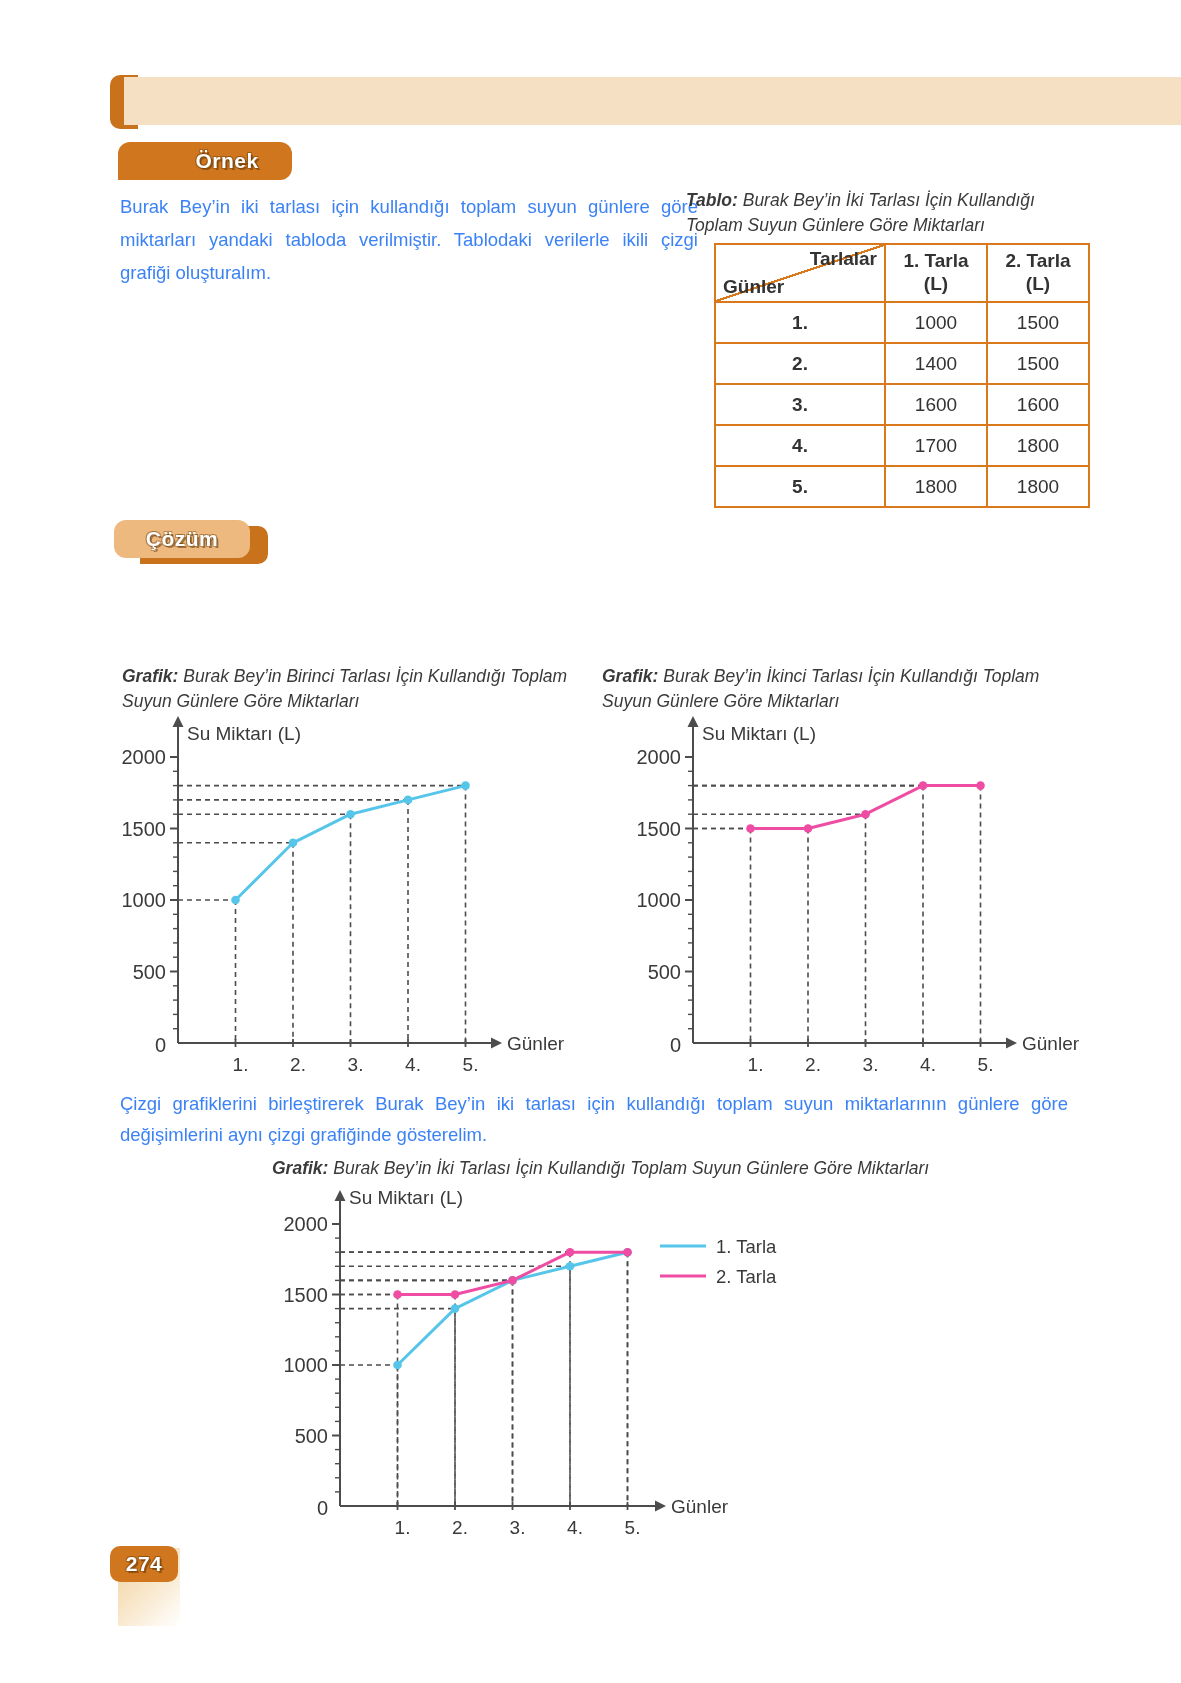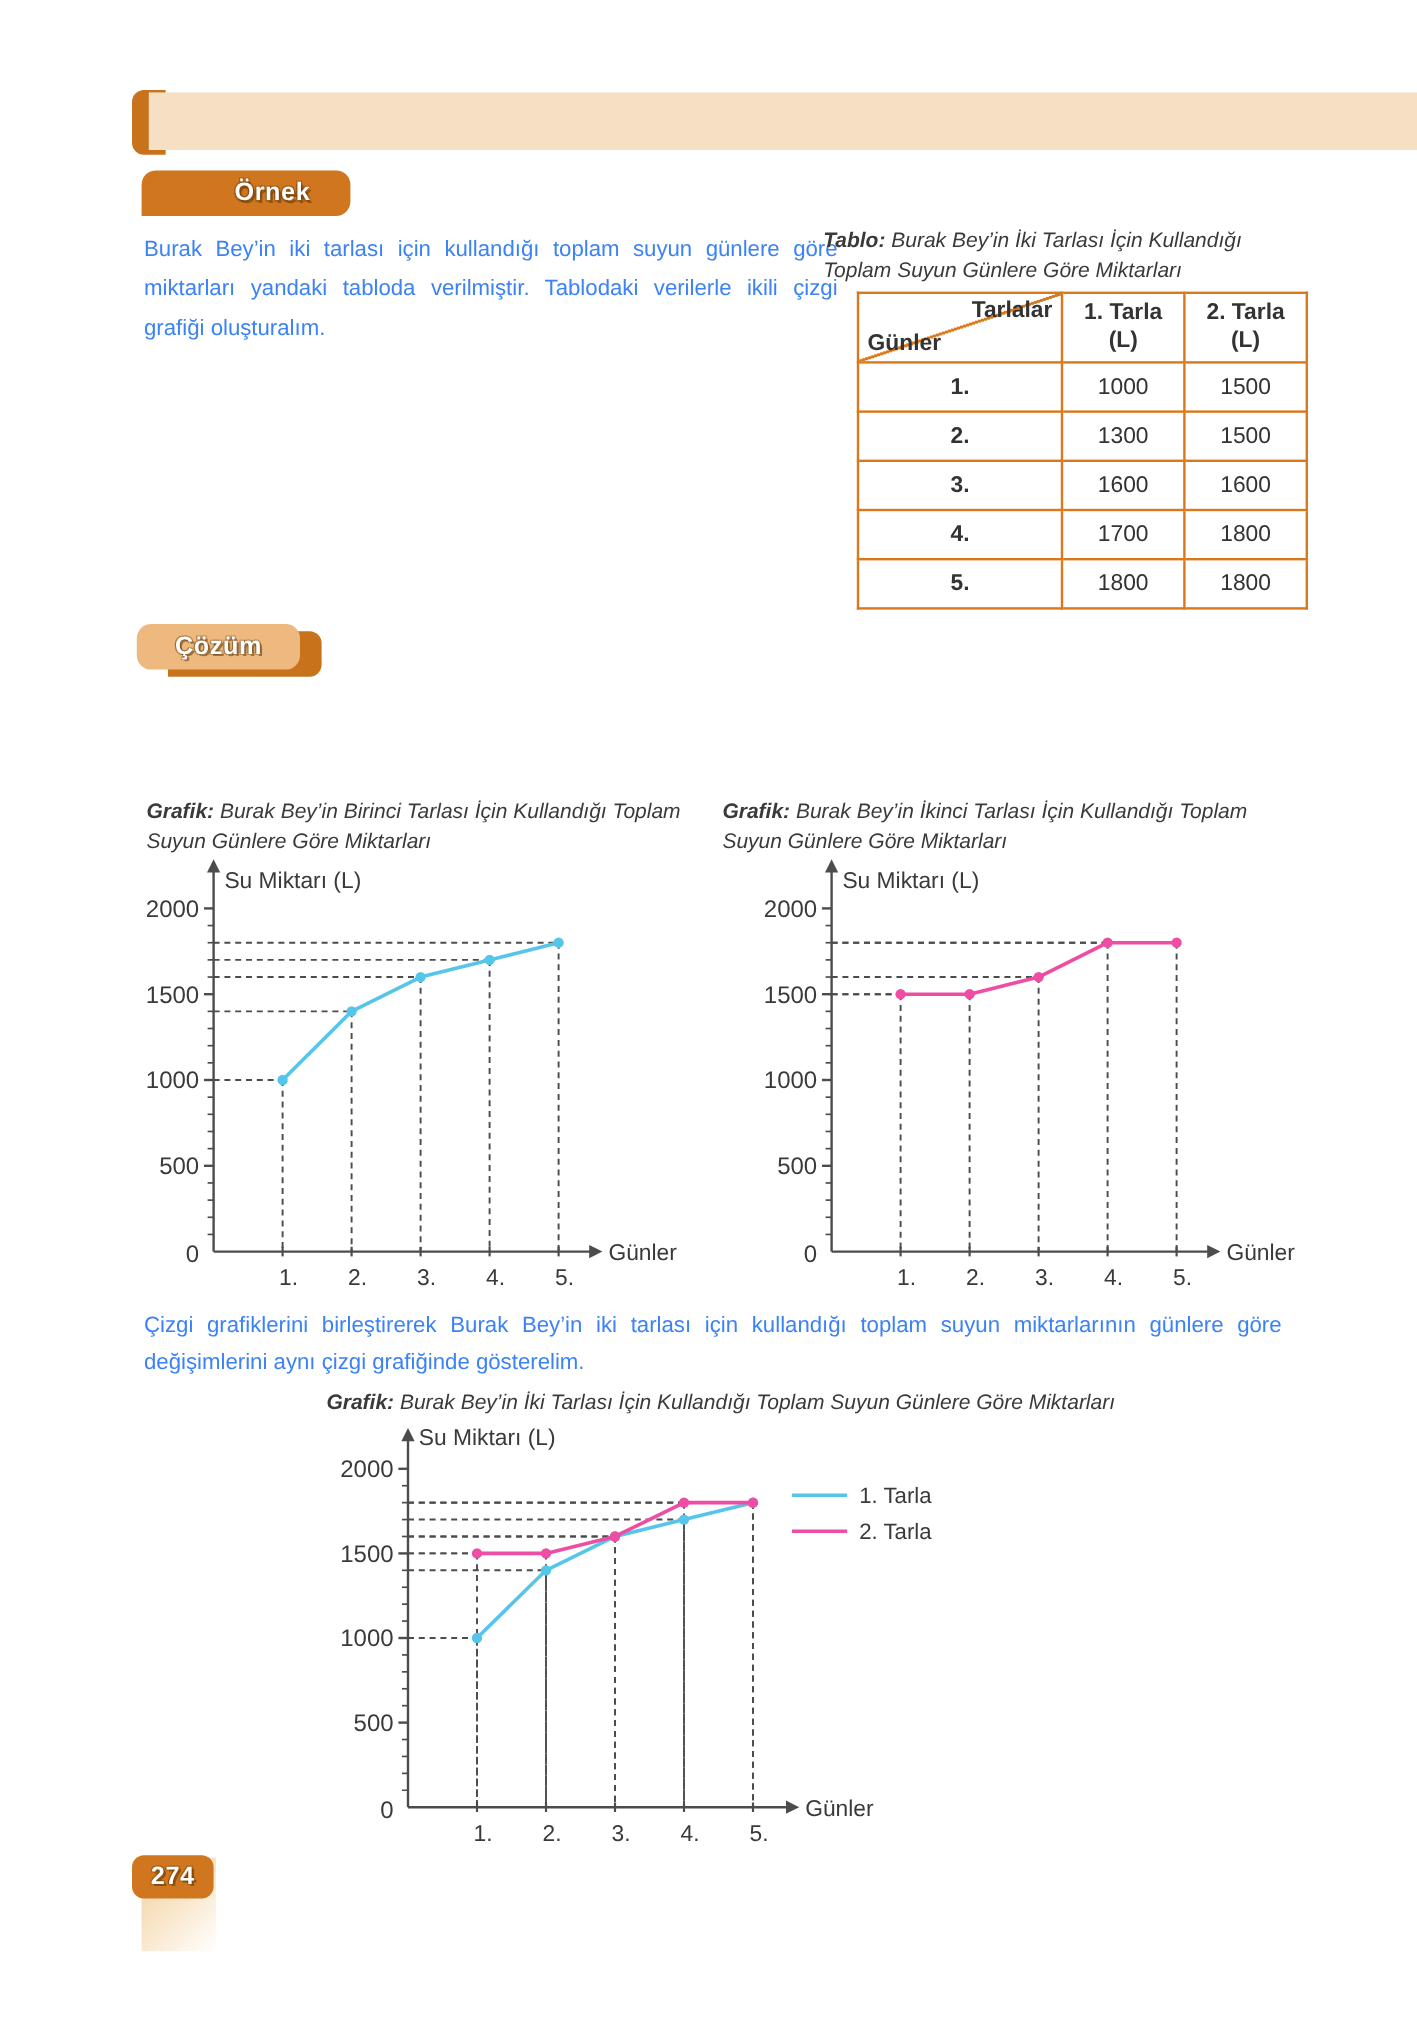--- a/index.html
+++ b/index.html
@@ -102,21 +102,21 @@
           <span>(L)</span>
         </th>
       </tr>
       <tr>
         <td class="day-cell">1.</td>
         <td class="val-cell">1000</td>
         <td class="val-cell">1500</td>
       </tr>
       <tr>
         <td class="day-cell">2.</td>
-        <td class="val-cell">1300</td>
+        <td class="val-cell">1400</td>
         <td class="val-cell">1500</td>
       </tr>
       <tr>
         <td class="day-cell">3.</td>
         <td class="val-cell">1600</td>
         <td class="val-cell">1600</td>
       </tr>
       <tr>
         <td class="day-cell">4.</td>
         <td class="val-cell">1700</td>

